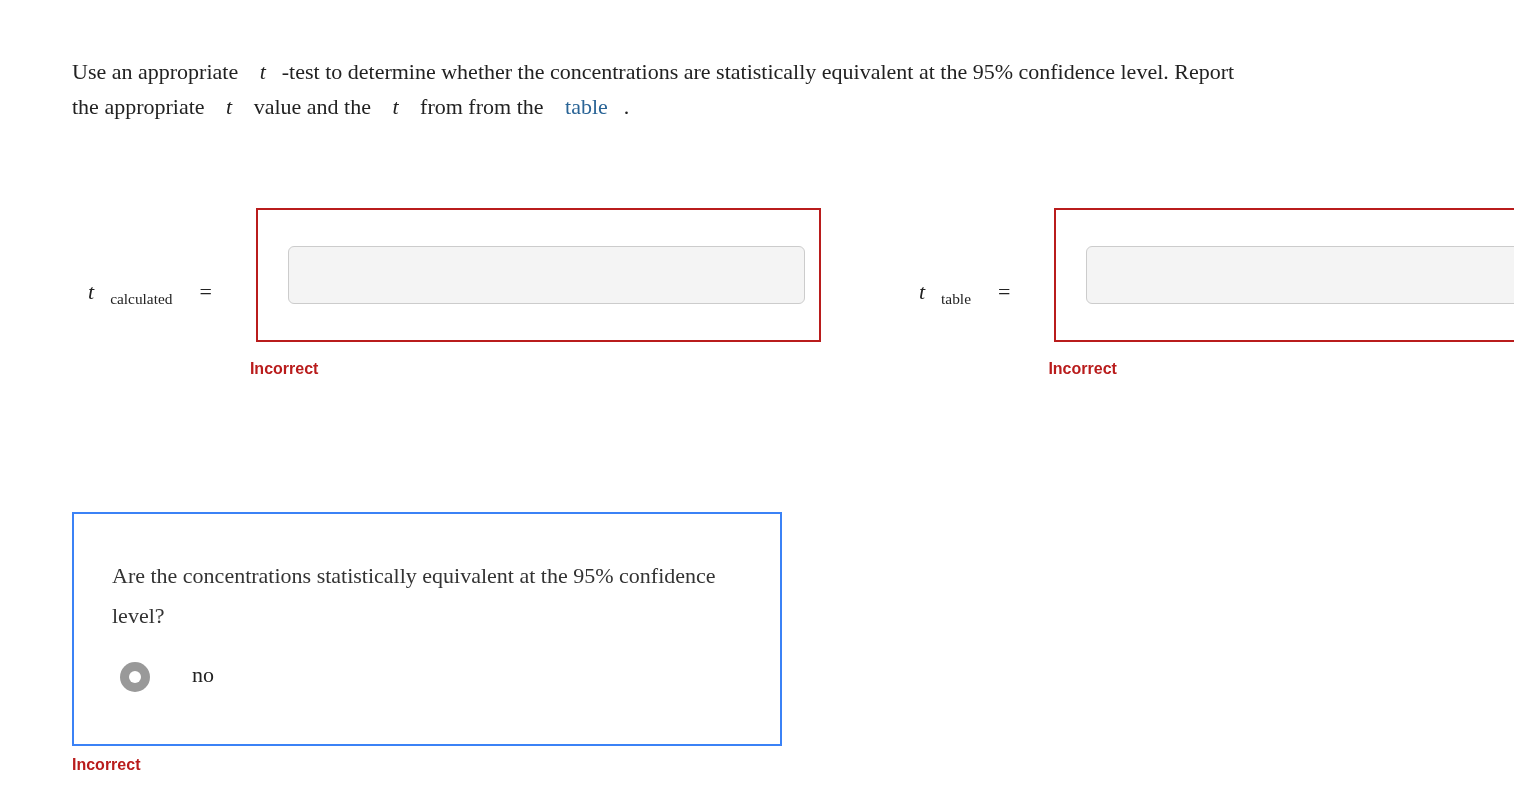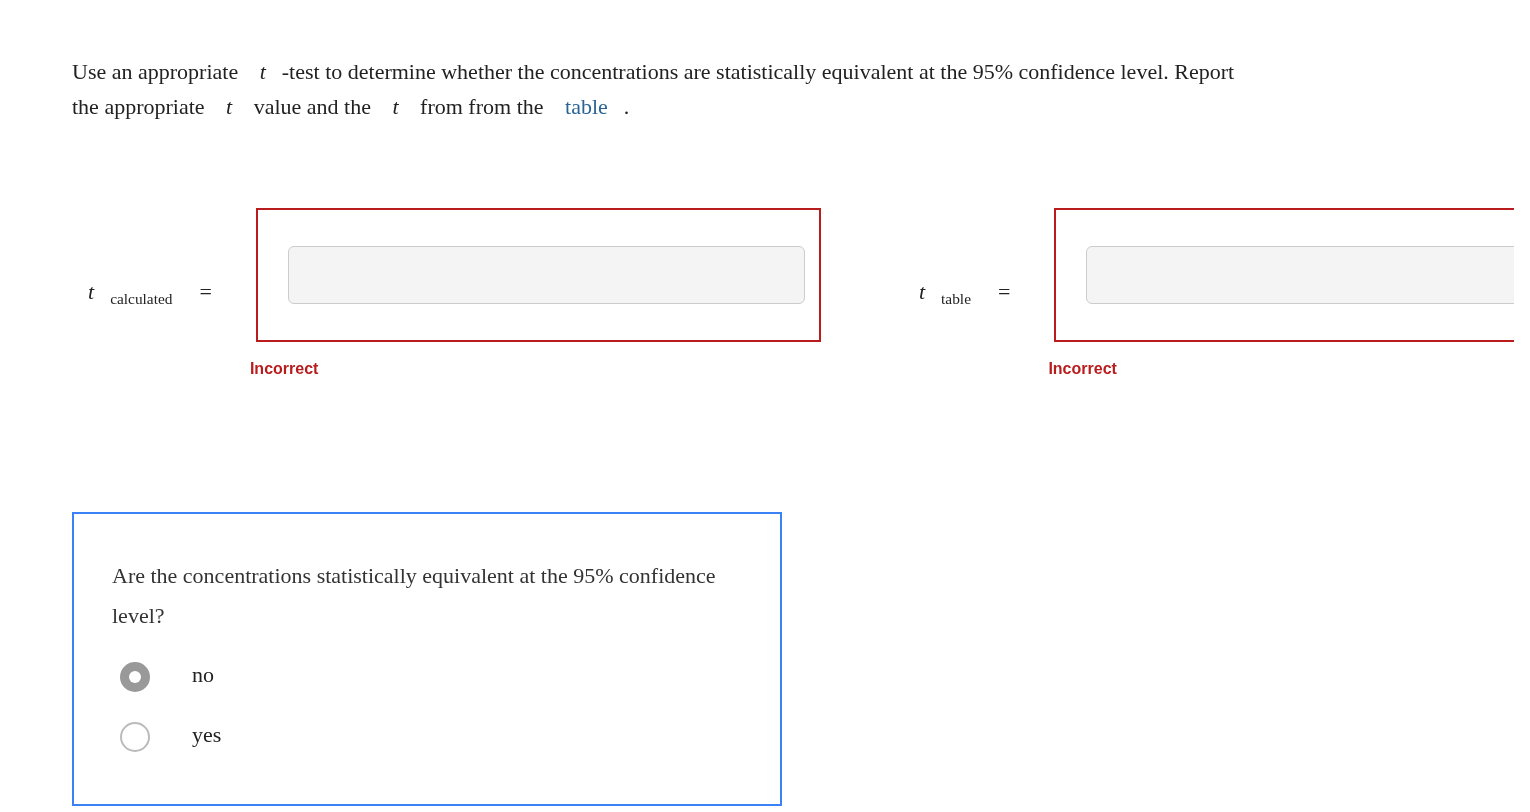--- a/index.html
+++ b/index.html
@@ -168,19 +168,15 @@
 
 </div>
 
 <div>
   <div class="question-panel">
     <div class="question-panel-text">Are the concentrations statistically equivalent at the 95% confidence level?</div>
     <div class="radio-option">
       <div class="radio-circle radio-selected"></div>
       <span class="radio-text">no</span>
     </div>
-    <div class="radio-option">
-      <div class="radio-circle radio-unselected"></div>
-      <span class="radio-text">yes</span>
-    </div>
   </div>
   <div class="incorrect-below">Incorrect</div>
 </div>
 
 </body></html>

